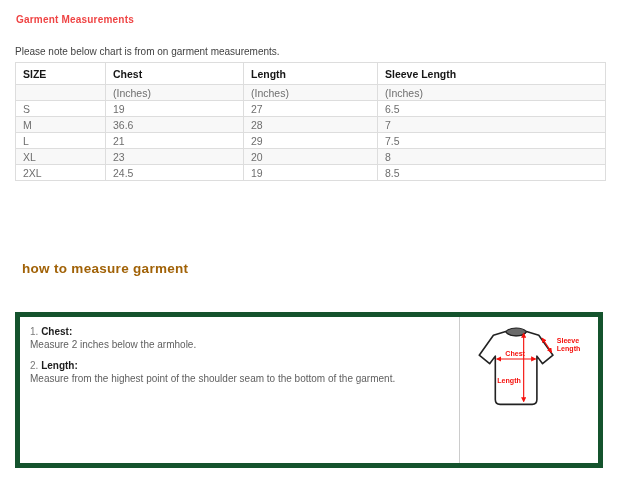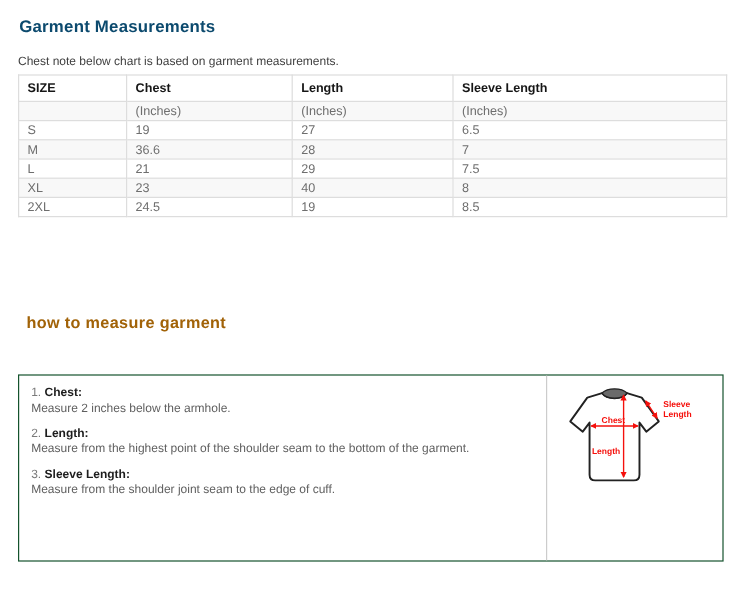--- a/index.html
+++ b/index.html
@@ -1,46 +1,46 @@
 <!DOCTYPE html>
 <html><head>
 <meta charset="utf-8">
 <style>
   html,body{margin:0;padding:0;background:#fff;}
   body{width:625px;height:500px;font-family:"Liberation Sans",sans-serif;-webkit-font-smoothing:antialiased;}
   .page{position:relative;width:625px;height:500px;background:#fff;overflow:hidden;}
 
-  .title{position:absolute;left:16px;top:14px;margin:0;font-size:14px;font-weight:bold;color:#0c4a6e;letter-spacing:.2px;}
+  .title{position:absolute;left:16px;top:14px;margin:0;font-size:10px;font-weight:bold;color:#ef4444;letter-spacing:.2px;}
   .note{position:absolute;left:15px;top:46px;font-size:10px;color:#3f3f3f;}
 
   table.size-chart{position:absolute;left:15px;top:62px;width:590px;border-collapse:collapse;font-size:10.5px;table-layout:fixed;}
   .size-chart th,.size-chart td{border:1px solid #ddd;padding:1px 7px;height:13px;text-align:left;font-weight:normal;overflow:hidden;white-space:nowrap;}
   .size-chart thead th{font-weight:bold;color:#161616;padding-top:4px;padding-bottom:4px;}
   .size-chart td{color:#6e6e6e;}
   .size-chart tbody tr:nth-child(odd) td{background:#f8f8f8;}
 
   .section-title{position:absolute;left:4px;top:243px;margin:18px;font-size:13.5px;font-weight:bold;color:#a16207;letter-spacing:.3px;}
 
-  .measure-box{position:absolute;left:15px;top:312px;width:588px;height:156px;border:1px solid #14532d;display:flex;box-sizing:border-box;background:#fff;}
+  .measure-box{position:absolute;left:15px;top:312px;width:588px;height:156px;border:5px solid #14532d;display:flex;box-sizing:border-box;background:#fff;}
   .measure-text{width:440px;min-width:440px;border-right:1px solid #ccc;padding:8px 10px;box-sizing:border-box;}
   .instruction{margin:0 0 8px 0;font-size:10px;line-height:13px;}
   .instruction .num{color:#7a7a7a;}
   .instruction .label{font-weight:bold;color:#1d1d1d;}
   .instruction .desc{color:#5f5f5f;}
   .measure-image{flex:1;padding:5px 0 0 6px;}
   .measure-image svg{display:block;}
   .diagram-label{font-size:7.5px;font-weight:bold;font-family:"Liberation Sans",sans-serif;}
 </style>
 </head>
 <body>
 
 <div class="page">
 
   <h1 class="title">Garment Measurements</h1>
-  <div class="note">Chest note below chart is based on garment measurements.</div>
+  <div class="note">Please note below chart is from on garment measurements.</div>
 
   <table class="size-chart">
     <colgroup>
       <col style="width:90px">
         <col style="width:138px">
         <col style="width:134px">
         <col style="width:228px">
     </colgroup>
     <thead>
       <tr>
@@ -71,21 +71,21 @@
       </tr>
       <tr>
         <td>L</td>
         <td>21</td>
         <td>29</td>
         <td>7.5</td>
       </tr>
       <tr>
         <td>XL</td>
         <td>23</td>
-        <td>40</td>
+        <td>20</td>
         <td>8</td>
       </tr>
       <tr>
         <td>2XL</td>
         <td>24.5</td>
         <td>19</td>
         <td>8.5</td>
       </tr>
     </tbody>
   </table>
@@ -96,25 +96,20 @@
     <div class="measure-text">
       <div class="instruction">
         <span class="num">1.</span>
         <span class="label">Chest:</span>
         <div class="desc">Measure 2 inches below the armhole.</div>
       </div>
       <div class="instruction">
         <span class="num">2.</span>
         <span class="label">Length:</span>
         <div class="desc">Measure from the highest point of the shoulder seam to the bottom of the garment.</div>
-      </div>
-      <div class="instruction">
-        <span class="num">3.</span>
-        <span class="label">Sleeve Length:</span>
-        <div class="desc">Measure from the shoulder joint seam to the edge of cuff.</div>
       </div>
     </div>
     <div class="measure-image">
       <svg width="121" height="90" viewBox="0 0 128 95">
         <defs>
           <marker id="ah" viewBox="0 0 6 6" refX="5" refY="3" markerWidth="4.6" markerHeight="4.6" orient="auto-start-reverse">
             <path d="M0,0 L6,3 L0,6 Z" fill="#f5100c"></path>
           </marker>
         </defs>
 

